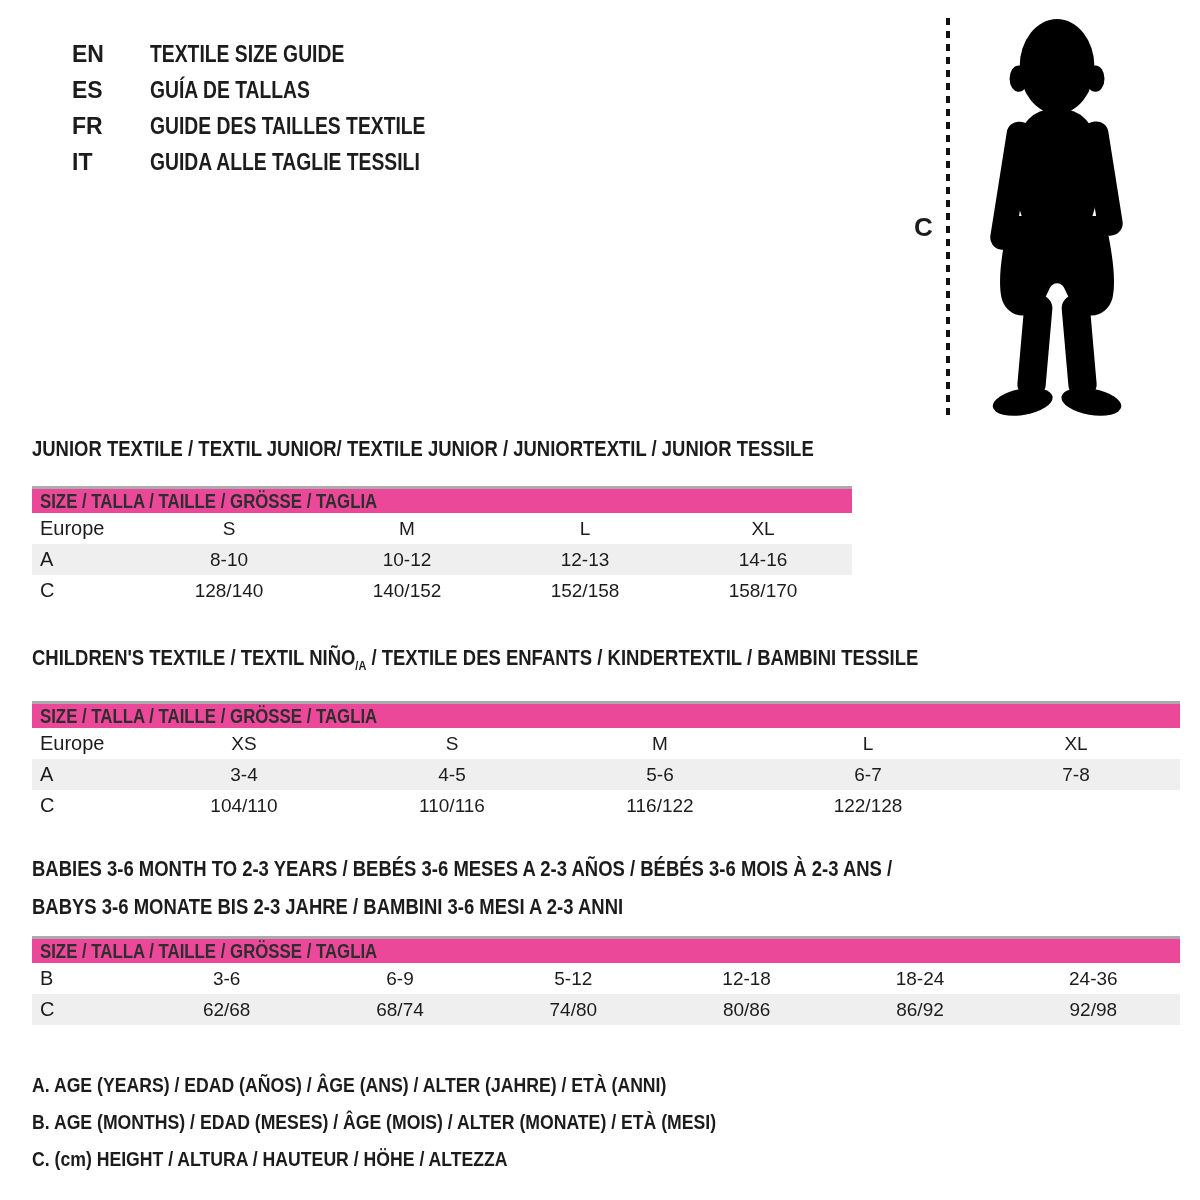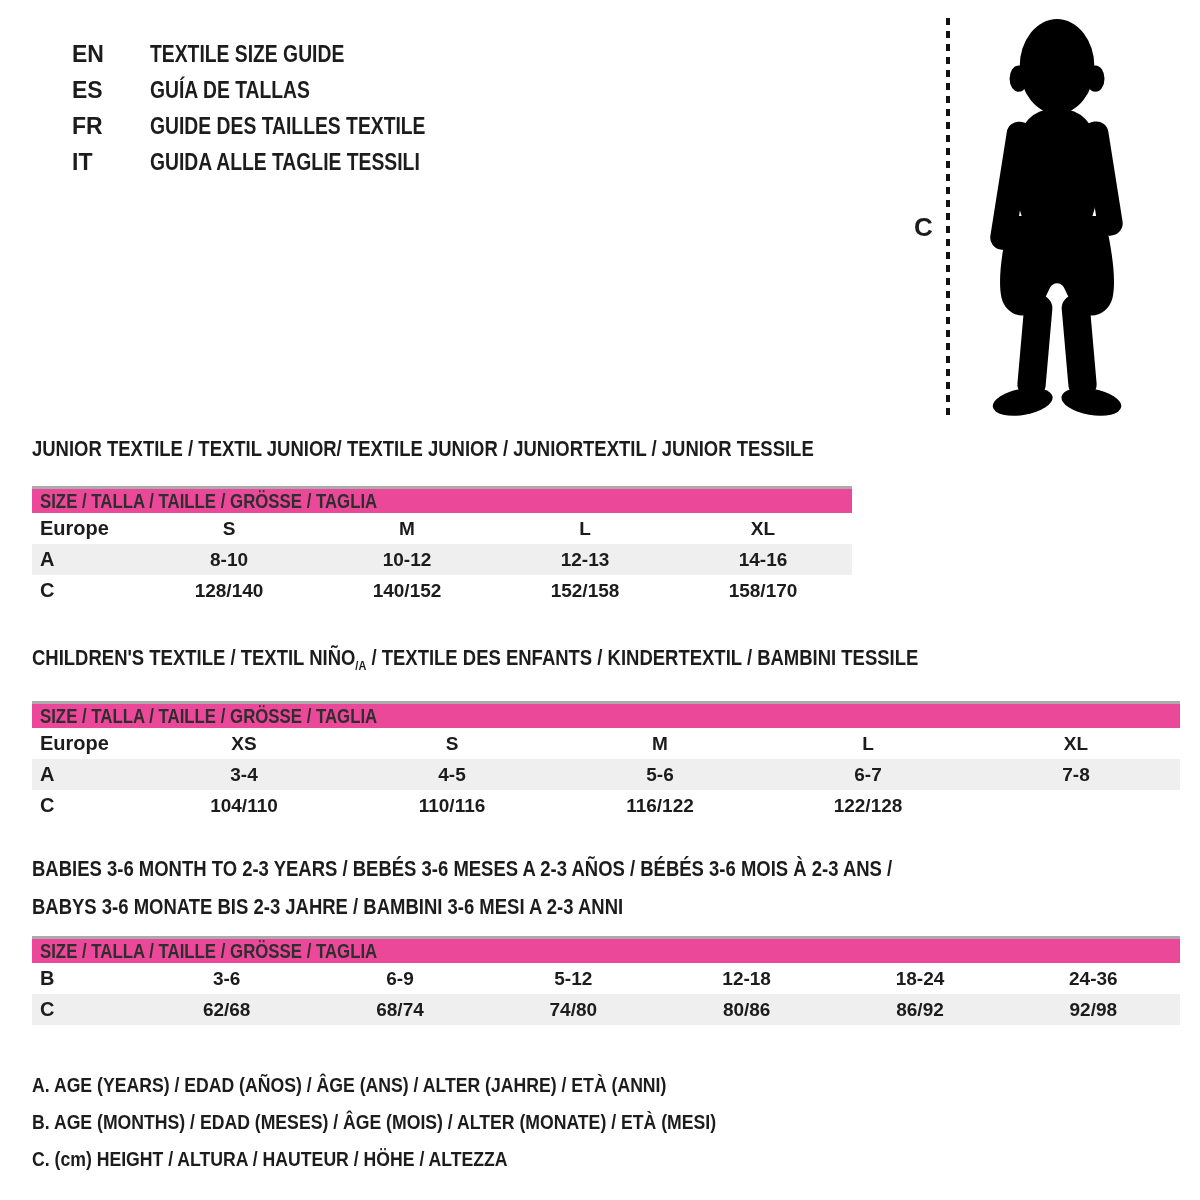--- a/index.html
+++ b/index.html
@@ -32,21 +32,21 @@
   
   .table-section{position:absolute;left:32px;}
   .section-title{margin:0;font-size:22px;font-weight:bold;line-height:26px;}
   .title-sub{font-size:13px;vertical-align:-5px;}
   .size-table{width:100%;}
   .size-header{
     height:24px;line-height:24px;
     background:#ec4899;border-top:3px solid #ababab;
     padding-left:8px;font-weight:bold;font-size:20px;color:#2e2e2e;
   }
-  .trow{display:grid;height:31px;line-height:31px;font-weight:bold;}
+  .trow{display:grid;height:31px;line-height:31px;font-weight:normal;}
   .trow:nth-child(odd){background:#efefef;} 
   
   .trow.r0,.trow.r2{background:#ffffff;}
   .trow.r1{background:#efefef;}
   .cols4{grid-template-columns:108px repeat(4,1fr);}
   .cols5{grid-template-columns:108px repeat(5,1fr);}
   .cols6{grid-template-columns:108px repeat(6,1fr);}
   .tlabel{padding-left:8px;font-size:20px;text-align:left;}
   .tcell{text-align:center;font-size:19px;}
 

